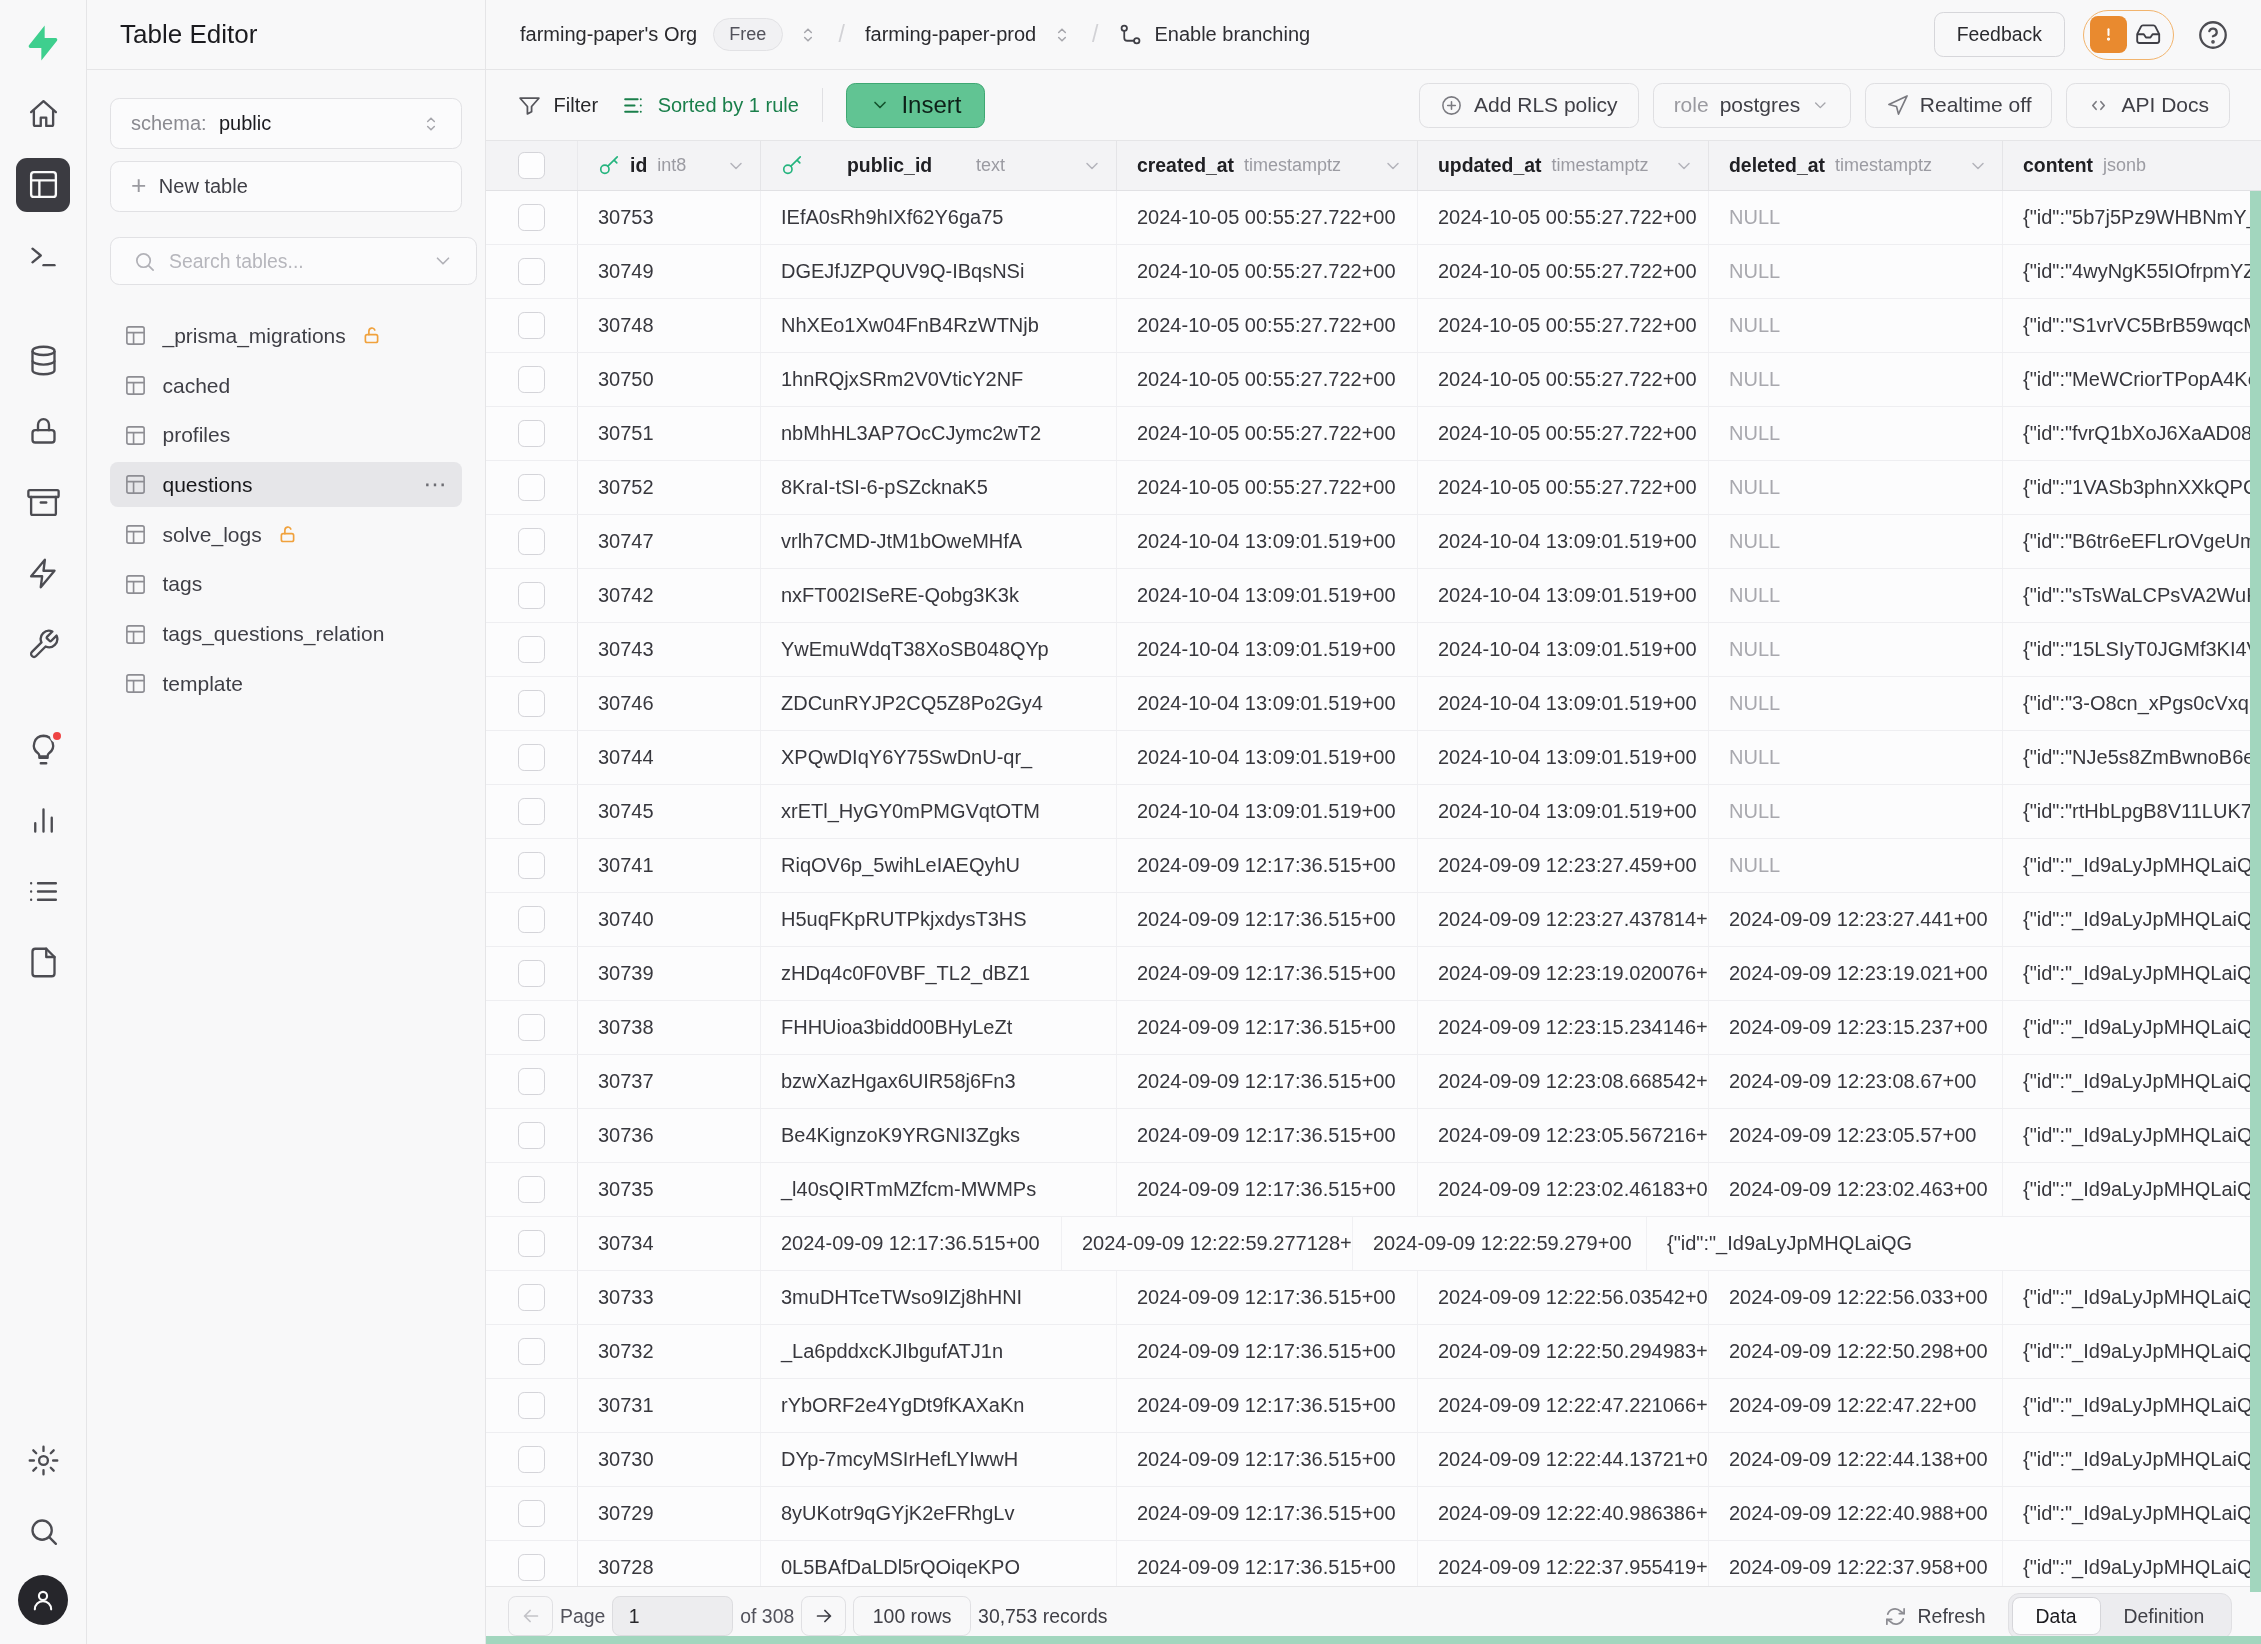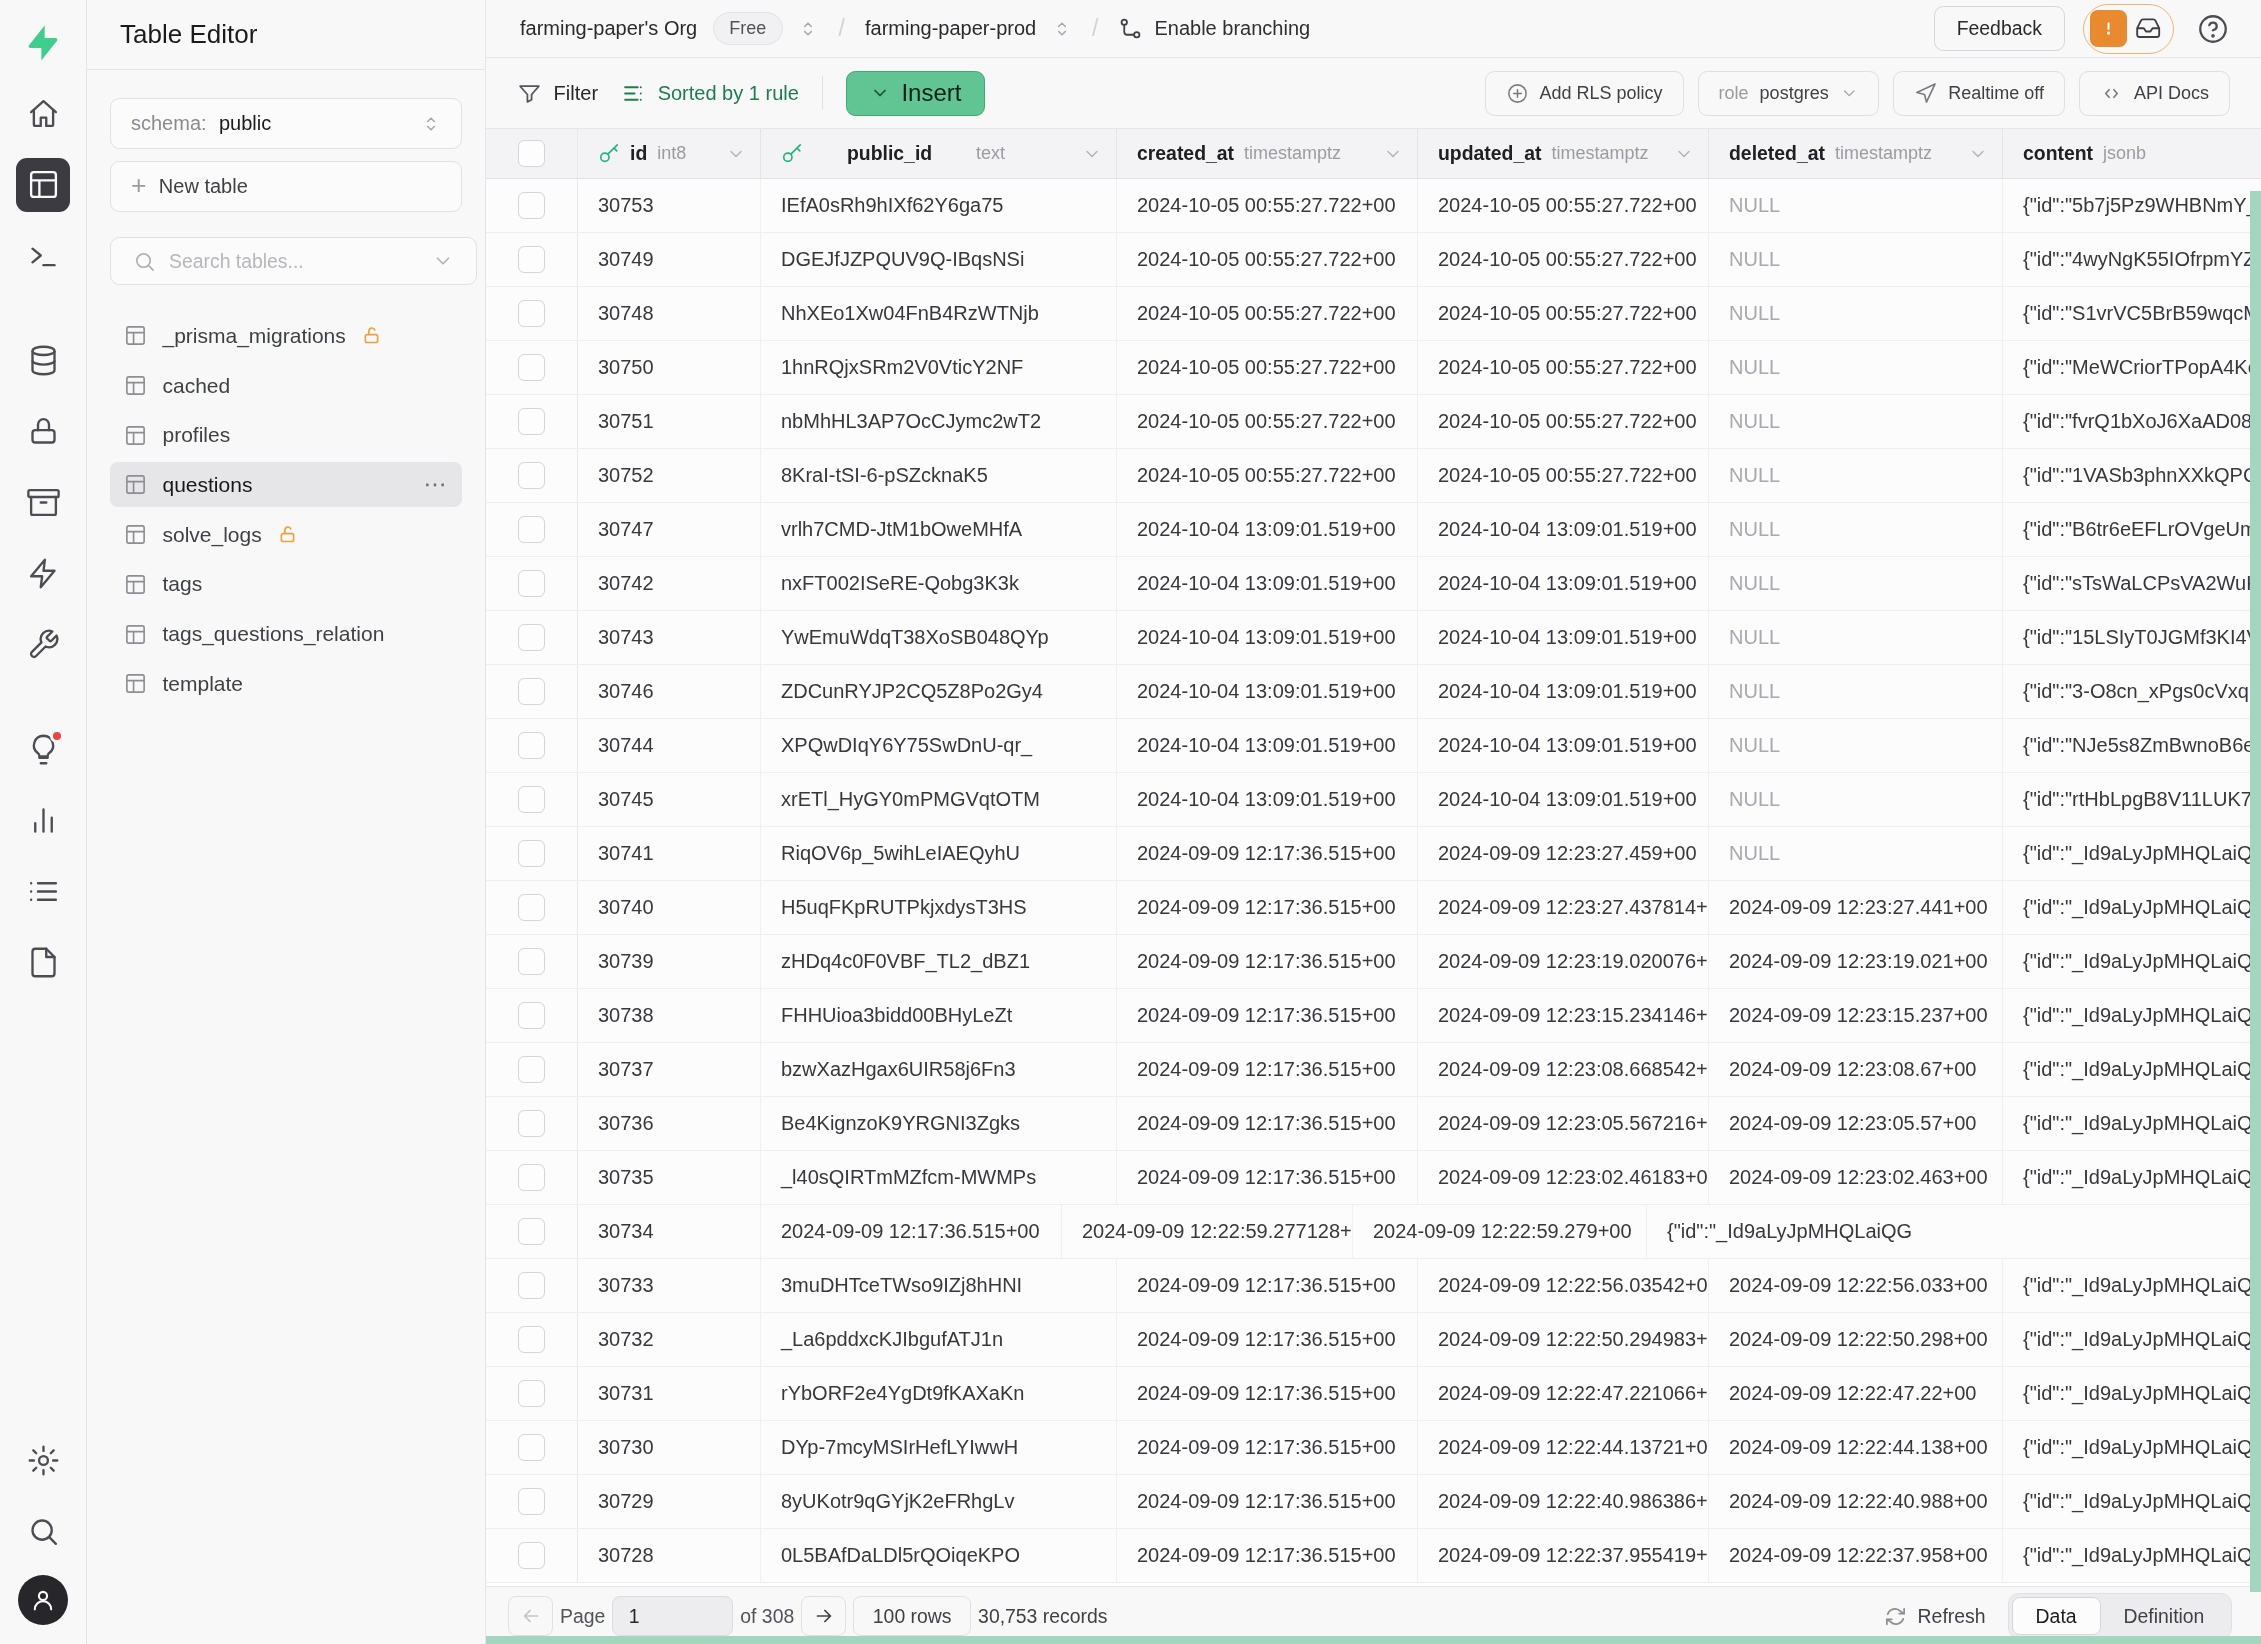--- a/index.html
+++ b/index.html
@@ -60,21 +60,21 @@
   .tbl-item .t-icon{color:#8d8d93;display:flex;}
   .tbl-item .t-icon svg{width:23px;height:23px;}
   .tbl-item.selected{background:#e6e6e9;color:#17171a;}
   .tbl-item .lock{color:var(--amber);display:flex;}
   .tbl-item .lock svg{width:21px;height:21px;}
   .tbl-item .dots{margin-left:auto;color:#6d6d73;font-size:23px;letter-spacing:1.6px;}
 
   
   .main{flex:1;min-width:0;display:flex;flex-direction:column;position:relative;}
 
-  .topbar{height:58px;flex-shrink:0;border-bottom:1.6px solid var(--border);background:var(--bg);
+  .topbar{height:70px;flex-shrink:0;border-bottom:1.6px solid var(--border);background:var(--bg);
           display:flex;align-items:center;padding:0 28px 0 34px;gap:3px;}
   .crumbs{display:flex;align-items:center;gap:15.5px;}
   .crumb-txt{font-size:20px;color:#2a2a2e;}
   .badge{border:1.6px solid #e2e2e5;background:#f1f1f3;border-radius:776px;padding:5.4px 15.5px;
          font-size:18px;color:#52525b;}
   .updown{color:#a6a6ac;}
   .updown svg{width:20px;height:20px;}
   .slash{color:#d2d2d6;font-size:23px;font-weight:300;padding:0 4.7px;}
   .branch{display:flex;align-items:center;gap:11px;color:#2f2f34;}
   .branch svg{width:25px;height:25px;color:#3f3f46;}
@@ -97,21 +97,21 @@
   .tool-plain{display:flex;align-items:center;gap:11.6px;font-size:20px;color:#27272a;}
   .tool-plain svg{width:25px;height:25px;color:#55555b;}
   .tool-sort{color:var(--green-dark);}
   .tool-sort svg{color:var(--green-dark);}
   .vdiv{width:1.6px;height:34px;background:#e0e0e3;}
   .btn-insert{height:45px;padding:0 23px;border:1.6px solid #3fa873;border-radius:9.3px;background:#61c493;
               display:flex;align-items:center;gap:11px;font-size:24px;font-weight:500;color:#0d2018;}
   .btn-insert svg{width:20px;height:20px;color:#14532d;}
   .toolbar-right{margin-left:auto;display:flex;align-items:center;gap:14px;}
   .btn-outline{height:45px;padding:0 20px;border:1.6px solid #dfdfe2;border-radius:9.3px;background:transparent;
-               display:flex;align-items:center;gap:11px;font-size:18px;color:#3f3f46;}
+               display:flex;align-items:center;gap:11px;font-size:21px;color:#3f3f46;}
   .btn-outline svg{width:23px;height:23px;color:#7a7a80;}
   .btn-outline .dim{color:#9a9aa0;}
   .chev-s svg{width:18.6px;height:18.6px;color:#a6a6ac;}
 
   
   .grid{flex:1;min-height:0;display:flex;flex-direction:column;background:#fdfdfe;}
   .grid-header{height:50px;flex-shrink:0;background:#f3f3f5;border-bottom:1.6px solid #e1e1e4;display:flex;}
   .gh-cell{display:flex;align-items:center;gap:10px;padding:0 14px 0 20px;
            border-right:1.6px solid #e4e4e7;overflow:hidden;white-space:nowrap;}
   .gh-name{font-weight:700;font-size:19.4px;color:#202024;}

